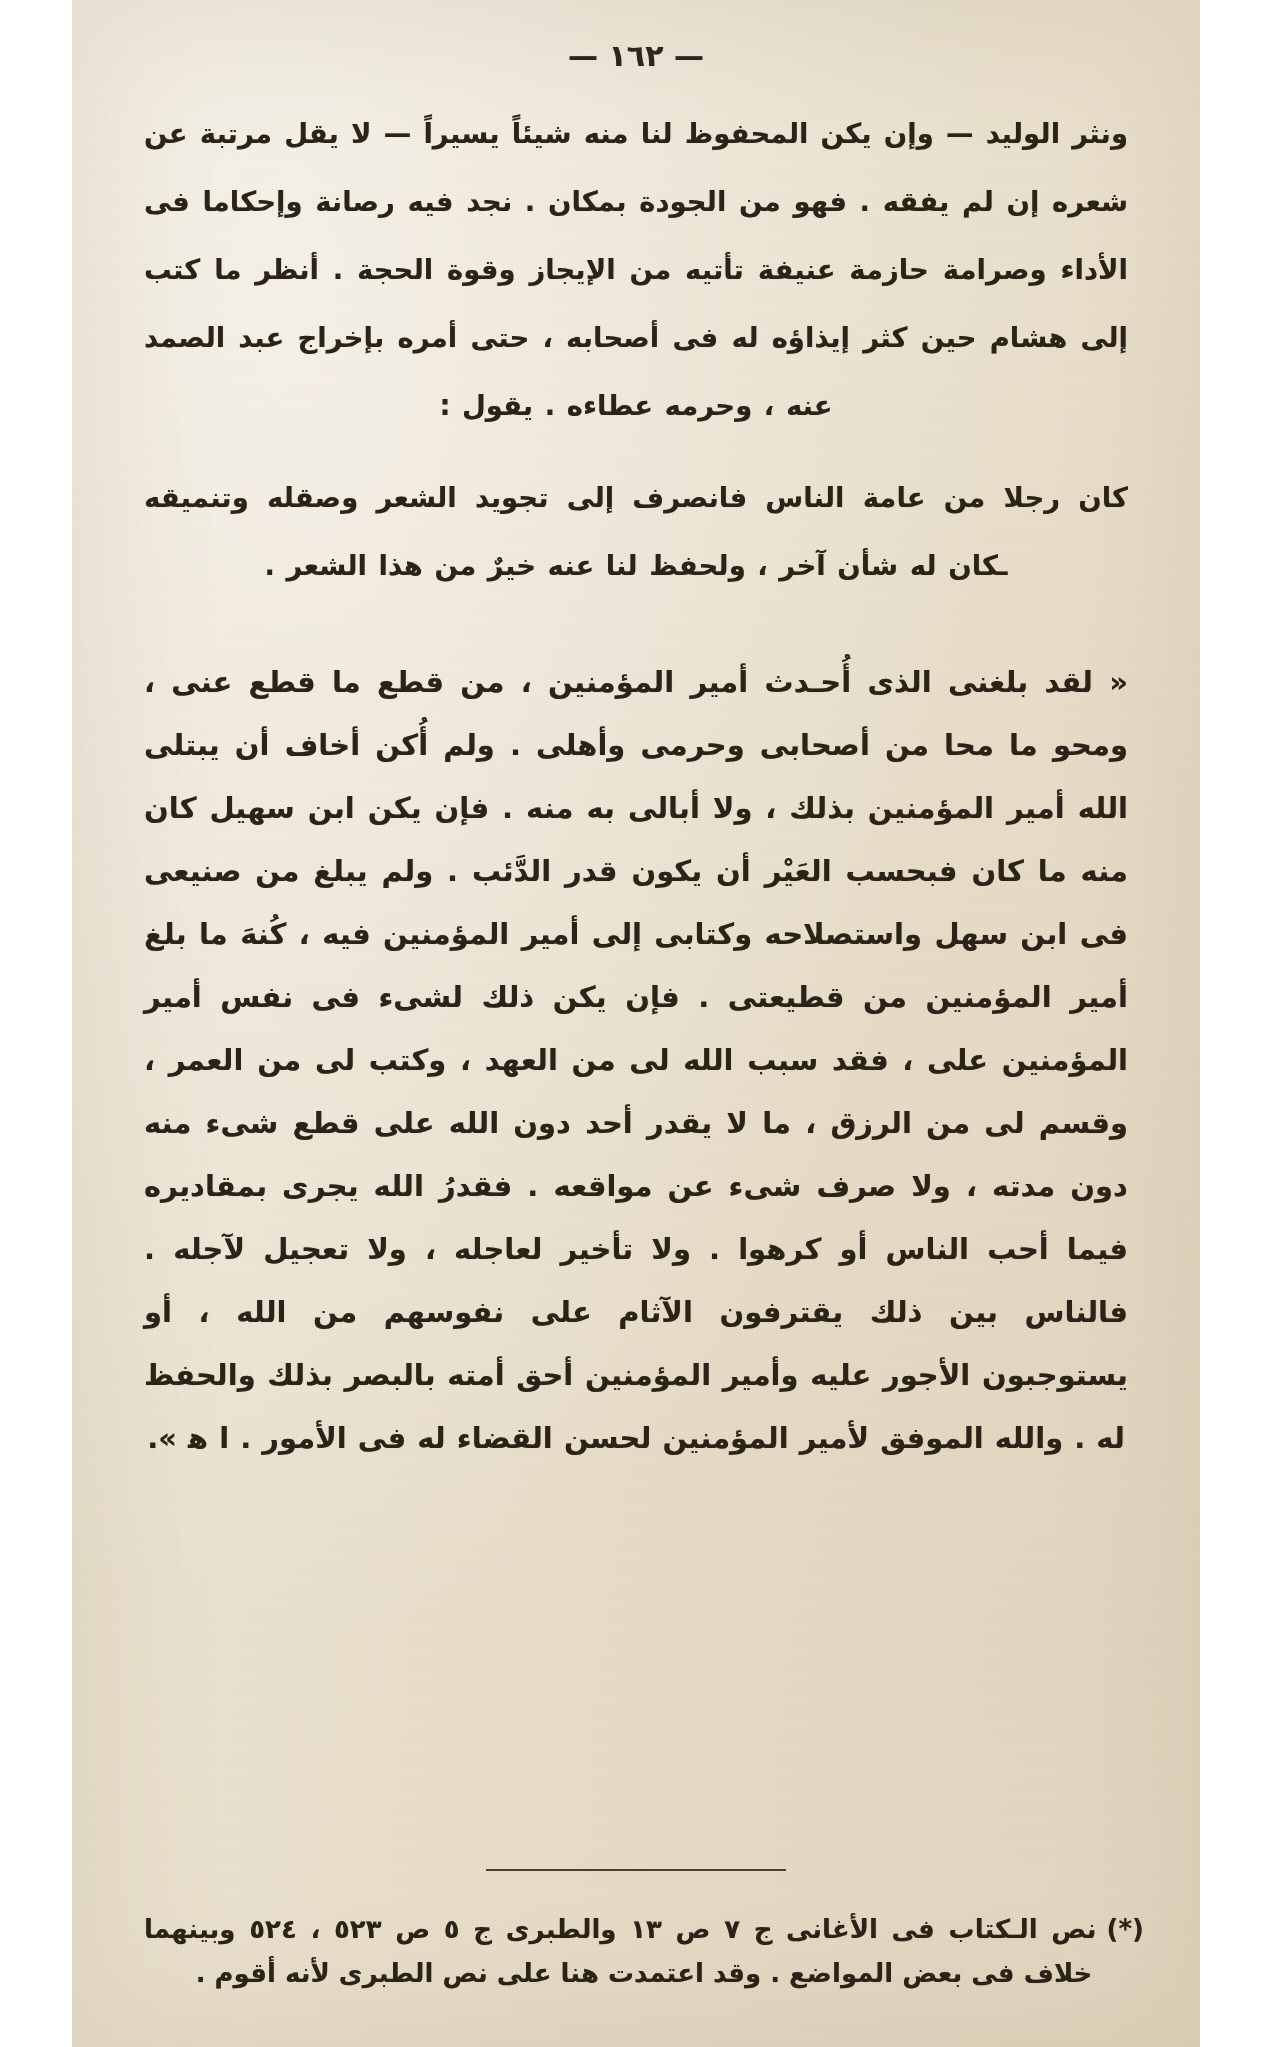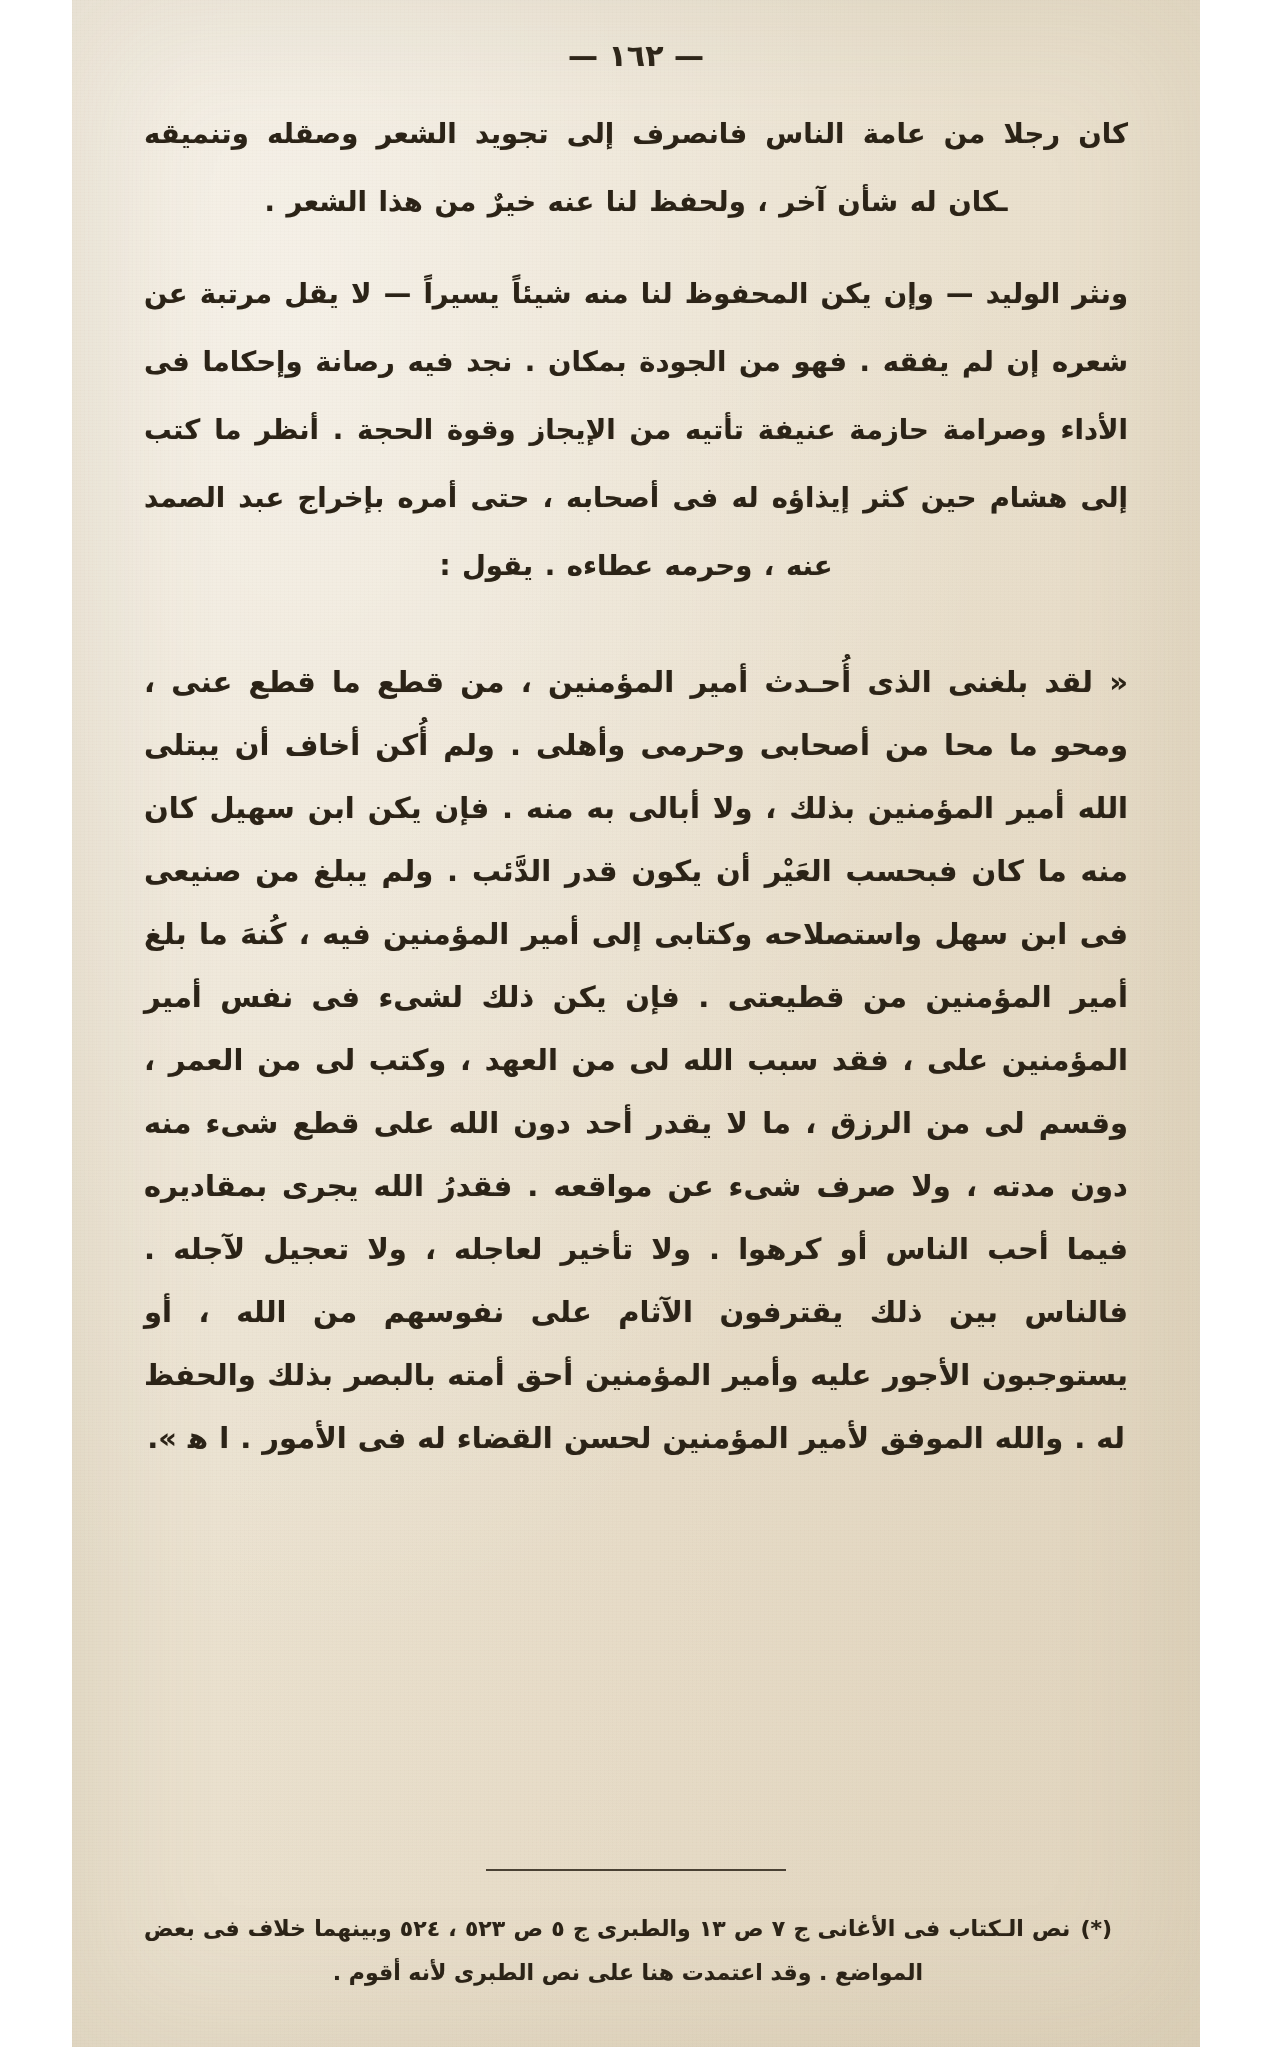--- a/index.html
+++ b/index.html
@@ -94,23 +94,23 @@
   .rule {
     width: 300px;
     height: 2px;
     background: #2e261a;
     opacity: .85;
   }
 
   .footnote {
     position: absolute;
     left: 72px;
-    right: 88px;
+    right: 56px;
     bottom: 52px;
-    font-size: 22px;
+    font-size: 26px;
     line-height: 44px;
     text-align: justify;
     text-align-last: center;
     color: #2b2317;
   }
   .fn-marker { margin-left: 10px; }
 
   
   .ink {
     text-shadow: 0 0 0.7px rgba(60,48,30,0.35);
@@ -121,23 +121,23 @@
 
 <div class="page">
   <div class="grain"></div>
   <div class="vignette"></div>
 
   <div class="content">
 
     <div class="folio ink">— ١٦٢ —</div>
 
     <div class="body-block">
+      <p class="para ink">ونثر الوليد — وإن يكن المحفوظ لنا منه شيئاً يسيراً — لا يقل مرتبة عن شعره إن لم يفقه . فهو من الجودة بمكان . نجد فيه رصانة وإحكاما فى الأداء وصرامة حازمة عنيفة تأتيه من الإيجاز وقوة الحجة . أنظر ما كتب إلى هشام حين كثر إيذاؤه له فى أصحابه ، حتى أمره بإخراج عبد الصمد عنه ، وحرمه عطاءه . يقول :</p>
+
       <p class="para first ink">كان رجلا من عامة الناس فانصرف إلى تجويد الشعر وصقله وتنميقه ـكان له شأن آخر ، ولحفظ لنا عنه خيرٌ من هذا الشعر .</p>
-
-      <p class="para ink">ونثر الوليد — وإن يكن المحفوظ لنا منه شيئاً يسيراً — لا يقل مرتبة عن شعره إن لم يفقه . فهو من الجودة بمكان . نجد فيه رصانة وإحكاما فى الأداء وصرامة حازمة عنيفة تأتيه من الإيجاز وقوة الحجة . أنظر ما كتب إلى هشام حين كثر إيذاؤه له فى أصحابه ، حتى أمره بإخراج عبد الصمد عنه ، وحرمه عطاءه . يقول :</p>
 
       <div class="quote-block ink">« لقد بلغنى الذى أُحـدث أمير المؤمنين ، من قطع ما قطع عنى ، ومحو ما محا من أصحابى وحرمى وأهلى . ولم أُكن أخاف أن يبتلى الله أمير المؤمنين بذلك ، ولا أبالى به منه . فإن يكن ابن سهيل كان منه ما كان فبحسب العَيْر أن يكون قدر الدَّئب . ولم يبلغ من صنيعى فى ابن سهل واستصلاحه وكتابى إلى أمير المؤمنين فيه ، كُنهَ ما بلغ أمير المؤمنين من قطيعتى . فإن يكن ذلك لشىء فى نفس أمير المؤمنين على ، فقد سبب الله لى من العهد ، وكتب لى من العمر ، وقسم لى من الرزق ، ما لا يقدر أحد دون الله على قطع شىء منه دون مدته ، ولا صرف شىء عن مواقعه . فقدرُ الله يجرى بمقاديره فيما أحب الناس أو كرهوا . ولا تأخير لعاجله ، ولا تعجيل لآجله . فالناس بين ذلك يقترفون الآثام على نفوسهم من الله ، أو يستوجبون الأجور عليه   وأمير المؤمنين أحق أمته بالبصر بذلك والحفظ له . والله الموفق لأمير المؤمنين لحسن القضاء له فى الأمور . ا ﻫ ».</div>
     </div>
 
     <div class="rule-wrap">
       <div class="rule"></div>
     </div>
 
     <div class="footnote ink">
       <span class="fn-marker">(*)</span><span>نص الـكتاب فى الأغانى ج ٧ ص ١٣ والطبرى ج ٥ ص ٥٢٣ ، ٥٢٤ وبينهما خلاف فى بعض المواضع . وقد اعتمدت هنا على نص الطبرى لأنه أقوم .</span>

